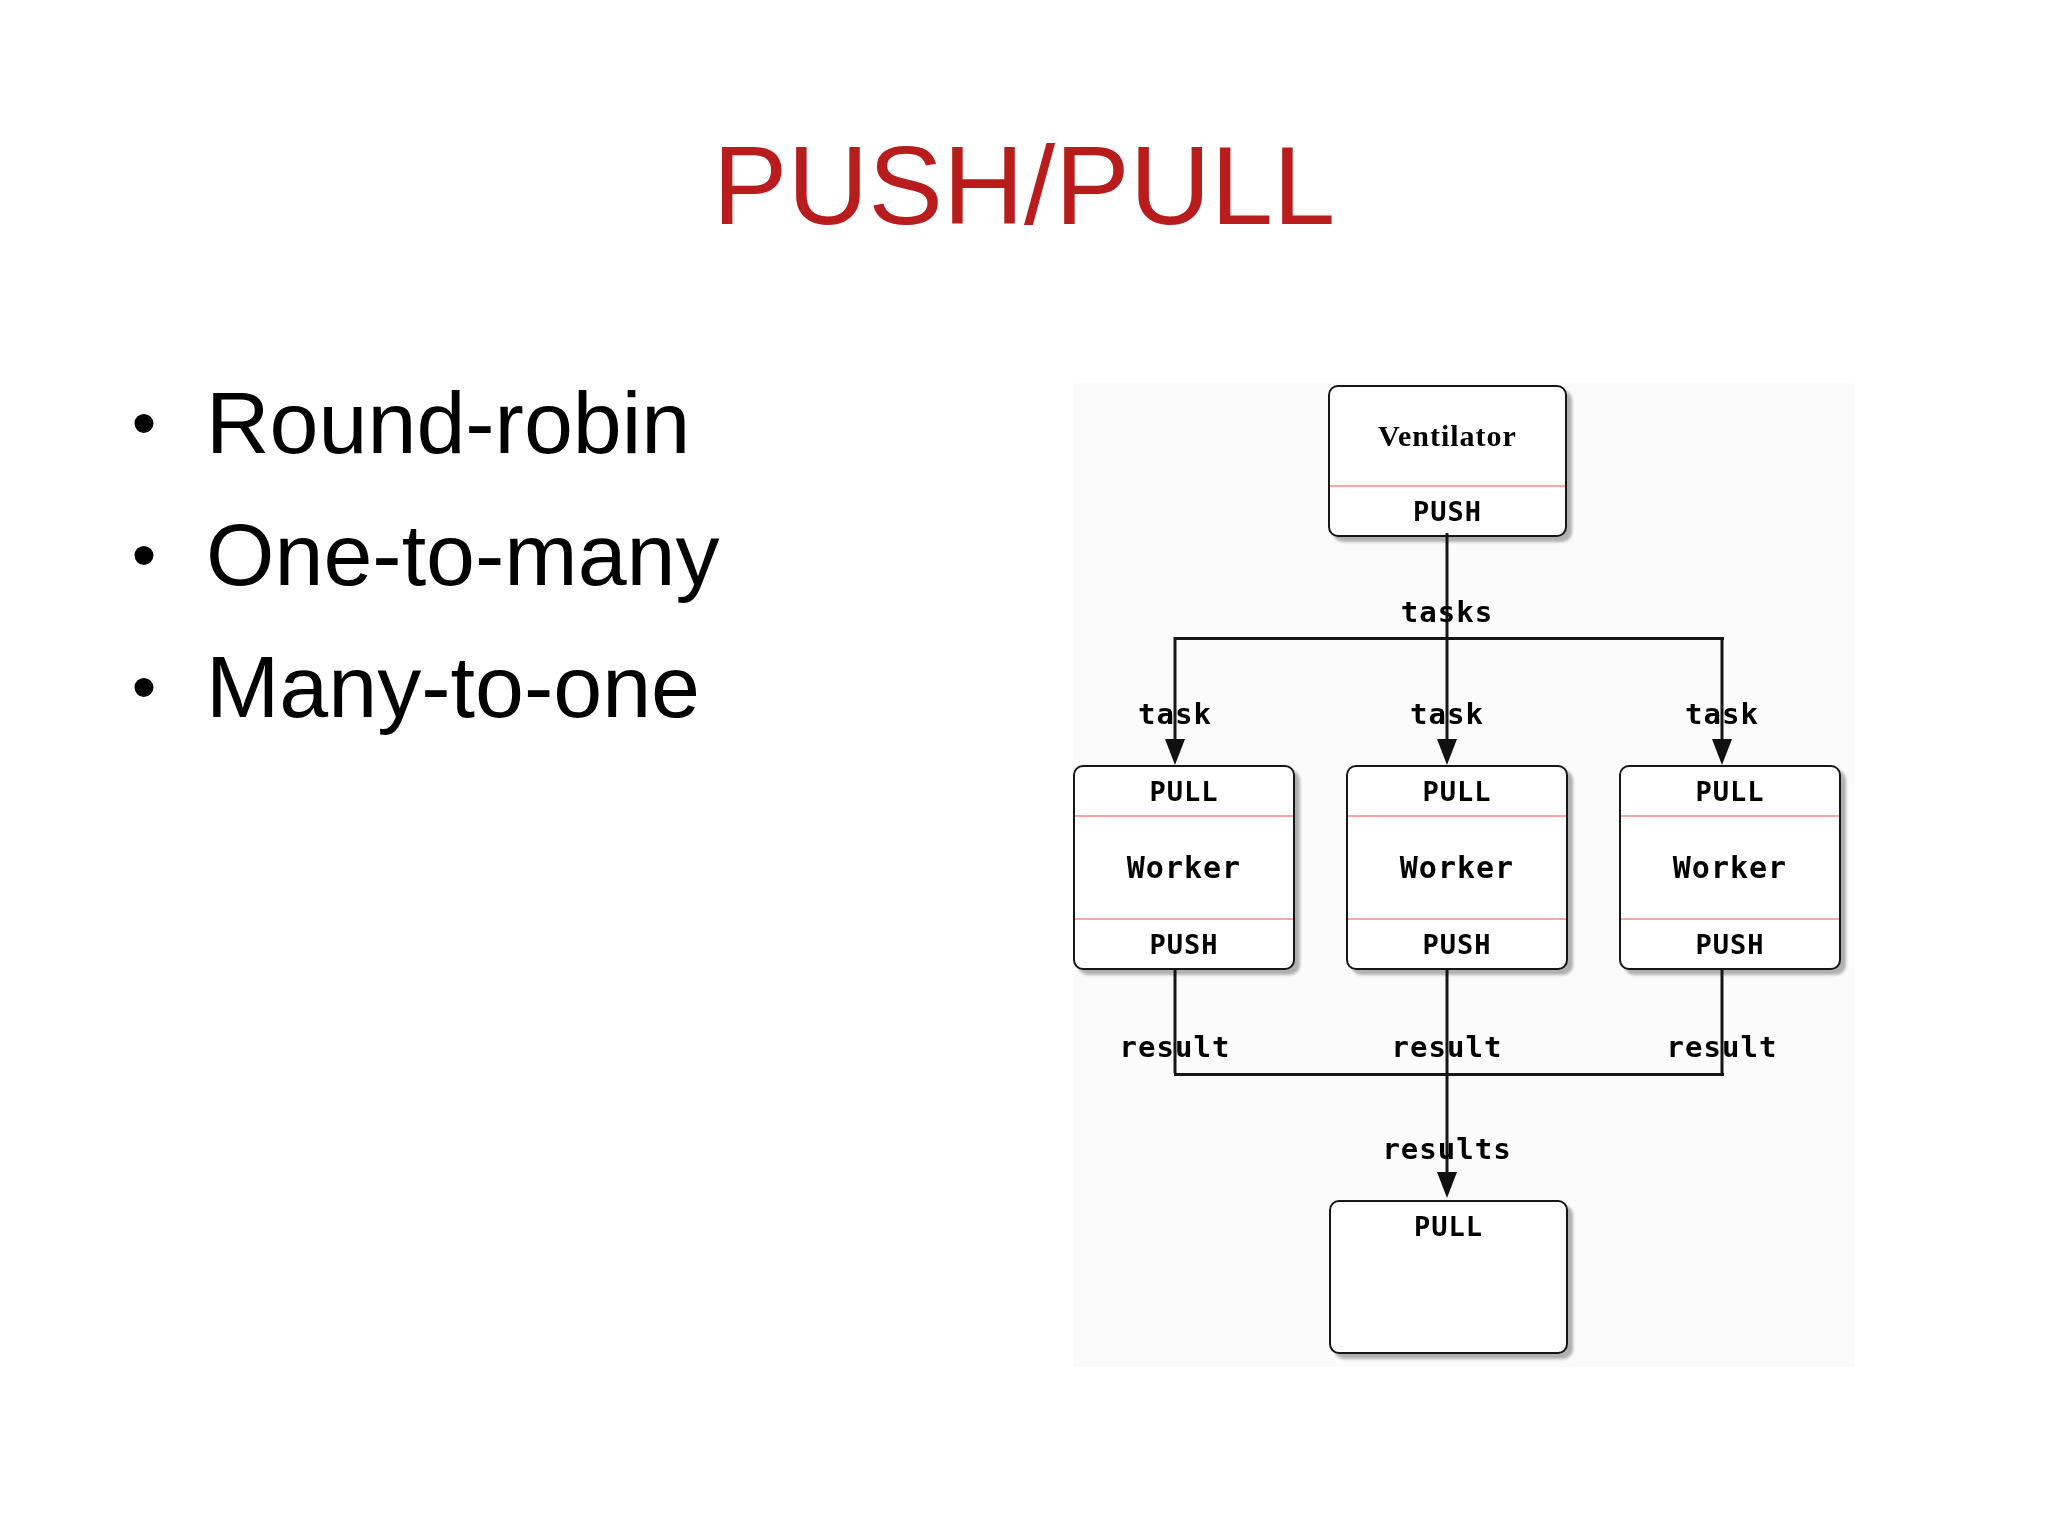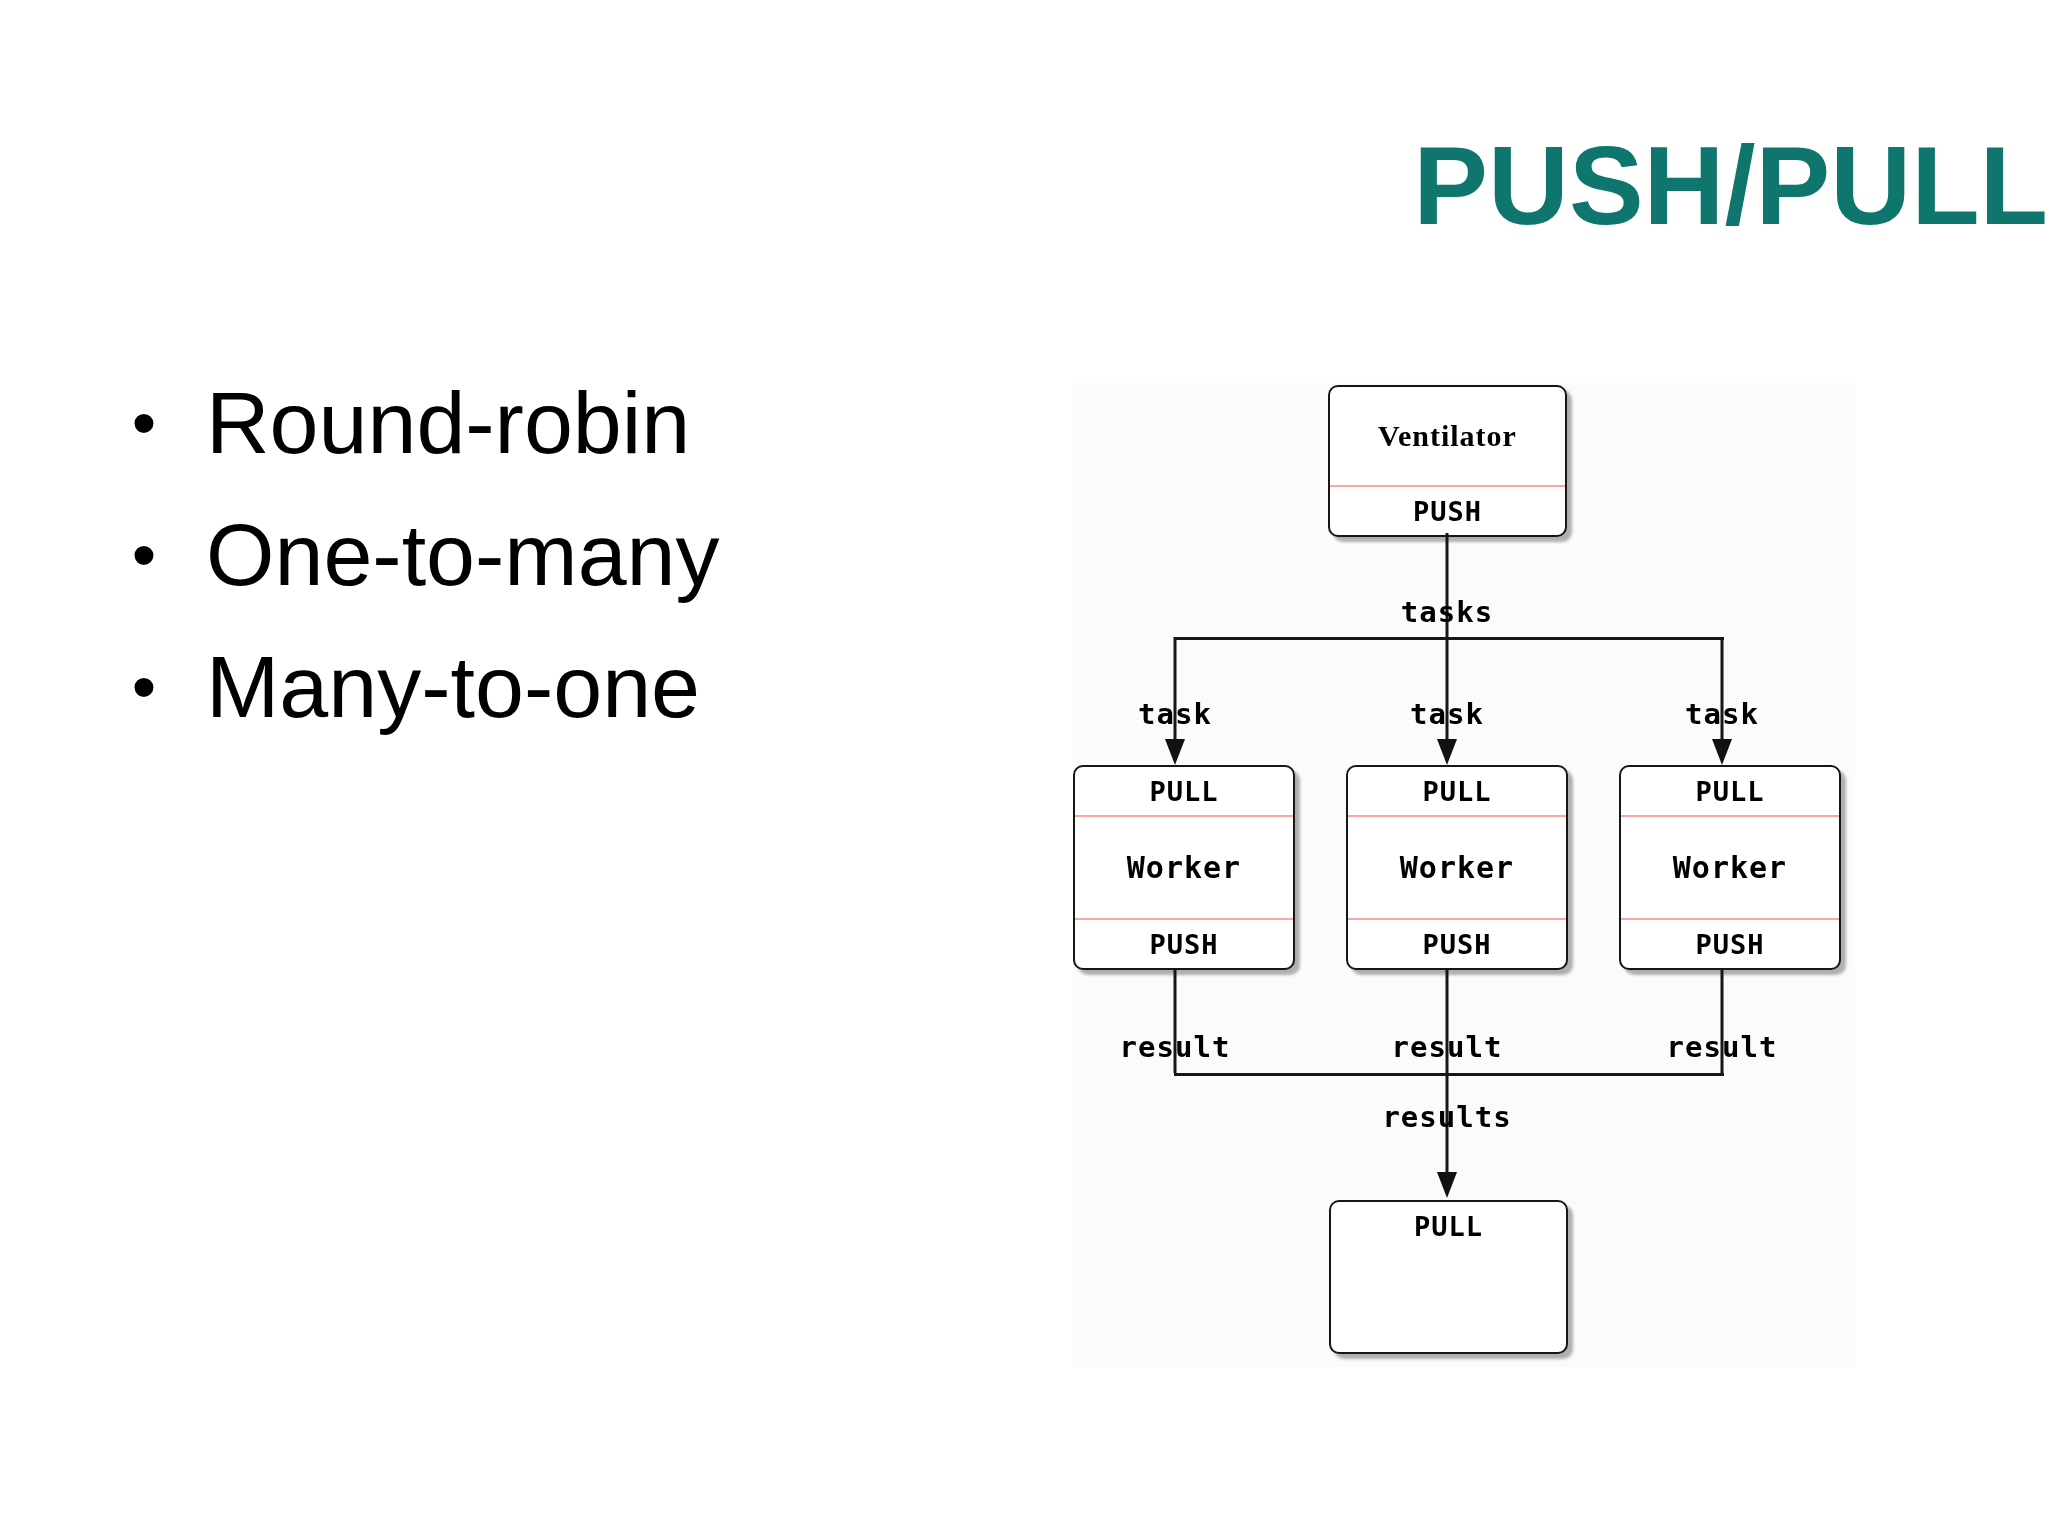--- a/index.html
+++ b/index.html
@@ -7,23 +7,23 @@
     position:relative;
     width:2048px;height:1536px;
     background:#ffffff;
     overflow:hidden;
     font-family:"Liberation Sans", sans-serif;
   }
 
   
   #title{
     position:absolute;top:130px;left:0;width:100%;
-    text-align:right;
-    font-size:112px;font-weight:700;line-height:1;
-    color:#0f766e;margin:0;
+    text-align:center;
+    font-size:112px;font-weight:400;line-height:1;
+    color:#b91c1c;margin:0;
   }
 
   
   #bullets{position:absolute;left:118px;top:357px;}
   .bullet-row{
     display:flex;align-items:center;
     height:132px;
     font-size:88px;color:#000000;white-space:nowrap;
   }
   .bullet-dot{
@@ -101,21 +101,21 @@
   #label-task-r{left:649px;top:307px;}
   #line-res-l{left:102px;top:587px;height:103px;}
   #line-res-c{left:374px;top:587px;height:103px;}
   #line-res-r{left:649px;top:587px;height:103px;}
   #label-result-l{left:102px;top:640px;}
   #label-result-c{left:374px;top:640px;}
   #label-result-r{left:649px;top:640px;}
   #line-merge{left:101px;top:690px;width:550px;}
   #line-final{left:374px;top:690px;height:101px;}
   #arrow-final{left:374px;top:789px;}
-  #label-results{left:374px;top:710px;}
+  #label-results{left:374px;top:742px;}
 </style>
 </head>
 <body>
 
 <div id="slide">
 
   <h1 id="title">PUSH/PULL</h1>
 
   <div id="bullets">
     <div class="bullet-row">

